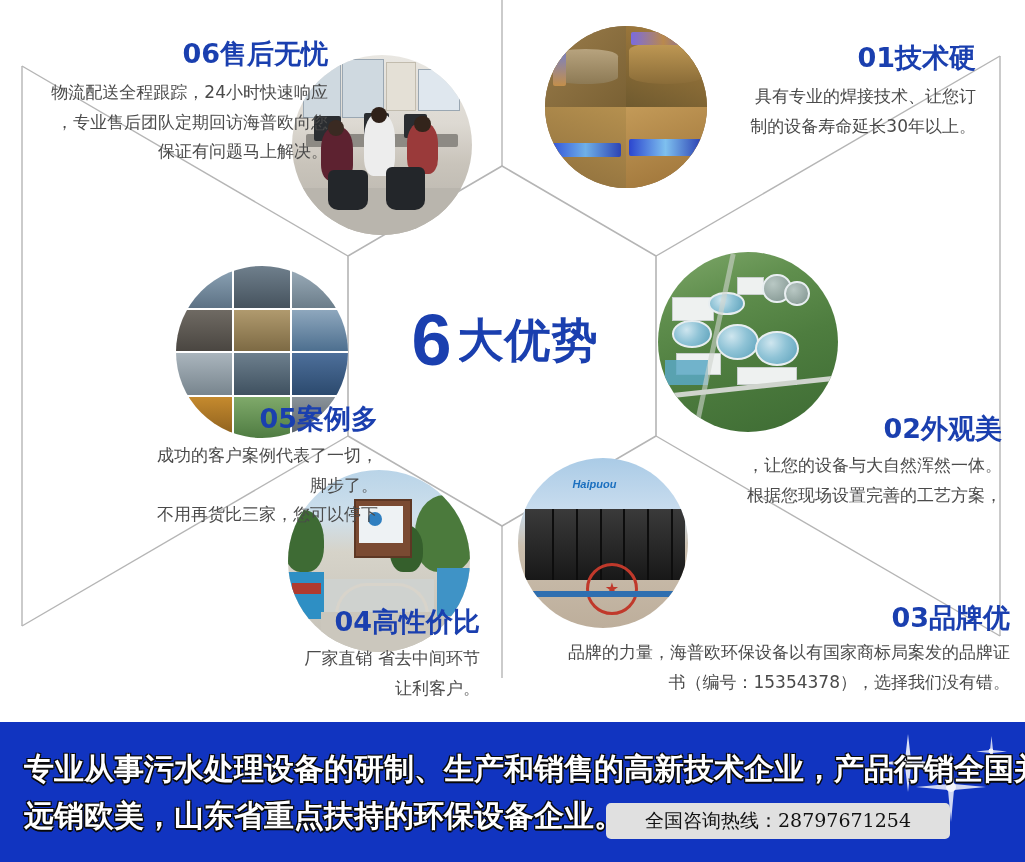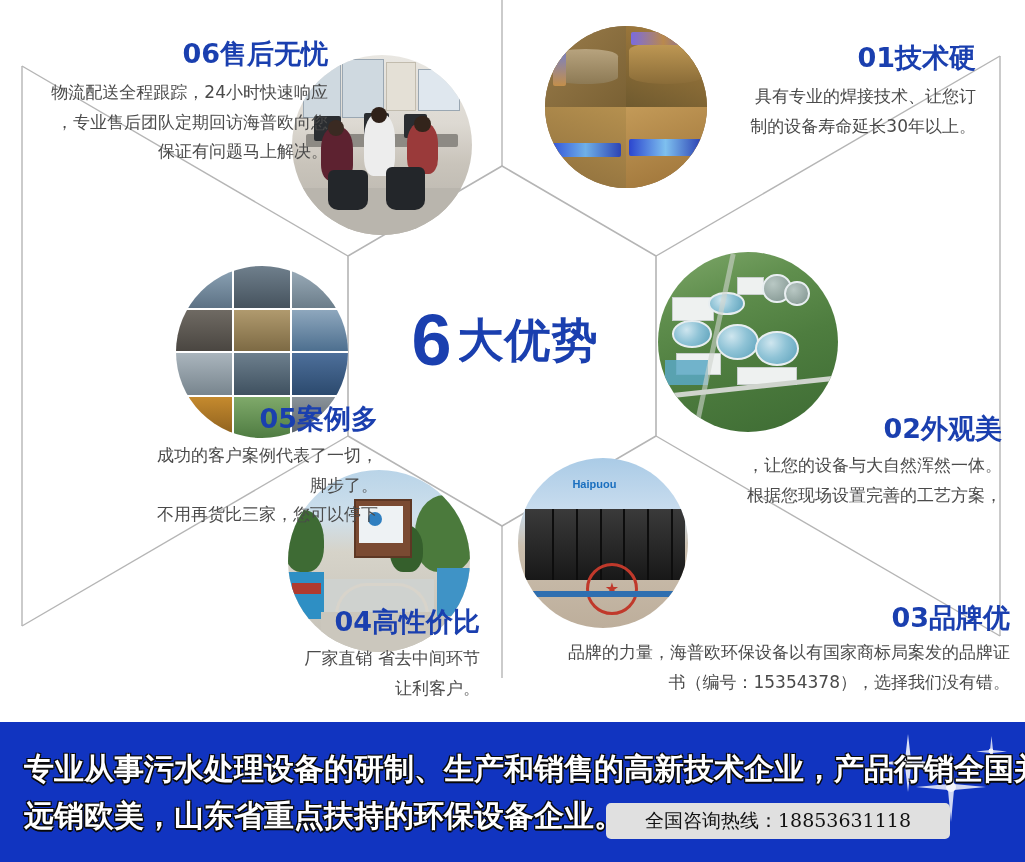--- a/index.html
+++ b/index.html
@@ -72,21 +72,21 @@
   .ph-plant .bld{position:absolute;background:#eef1f0;border:1px solid #c7cecb;}
   .ph-plant .road{position:absolute;background:#cfd4cd;}
   .ph-plant .pond{position:absolute;background:#5aa8c4;}
 
   
   .ph-equip{background:linear-gradient(#aacbe6 0%,#c8dcee 30%,#cbbfae 52%,#bdae9b 100%);}
   .ph-equip .tankblk{position:absolute;background:linear-gradient(#3a3a3a,#181818);}
   .ph-equip .rib{position:absolute;background:#0d0d0d;width:2px;}
   .ph-equip .stamp{position:absolute;border:3px solid #c0392b;border-radius:50%;}
   .ph-equip .stamp .star{position:absolute;color:#c0392b;font-size:16px;left:50%;top:50%;transform:translate(-50%,-55%);}
-  .ph-equip .logo{position:absolute;font-size:11px;font-weight:bold;color:#1a6fbf;}
+  .ph-equip .logo{position:absolute;font-size:11px;font-weight:bold;color:#1a6fbf;font-style:italic;}
 
   
   .ph-gate{background:linear-gradient(#b9d4e8 0%,#cfe0ec 26%,#d6d3c9 45%,#c4c0b6 100%);}
   .ph-gate .tree{position:absolute;background:#3e6b34;border-radius:50% 50% 40% 40%;}
   .ph-gate .sign{position:absolute;background:#7a4a32;border:2px solid #5d3724;}
   .ph-gate .signface{position:absolute;background:#eef2f4;}
   .ph-gate .wall{position:absolute;background:#2e8fc4;}
   .ph-gate .road2{position:absolute;background:#cbc7bd;}
   .ph-gate .arch{position:absolute;border:3px solid #d8d4cb;border-bottom:none;border-radius:60px 60px 0 0;}
 
@@ -313,16 +313,16 @@
         <path d="M205 28 L206.5 14 L208 28 L222 29.5 L208 31 L206.5 45 L205 31 L191 29.5 Z" opacity="0.8"></path>
         <circle cx="206" cy="29" r="2.4" fill="#fff"></circle>
       </g>
     </svg>
     <div class="banner-text">
       <span class="ln">专业从事污水处理设备的研制、生产和销售的高新技术企业，产品行销全国并</span>
       <span class="ln">远销欧美，山东省重点扶持的环保设备企业。</span>
     </div>
   </div>
   <div class="hotline">
-    <span class="txt">全国咨询热线：18853631118</span>
+    <span class="txt">全国咨询热线：28797671254</span>
   </div>
 
 </div>
 
 </body></html>

